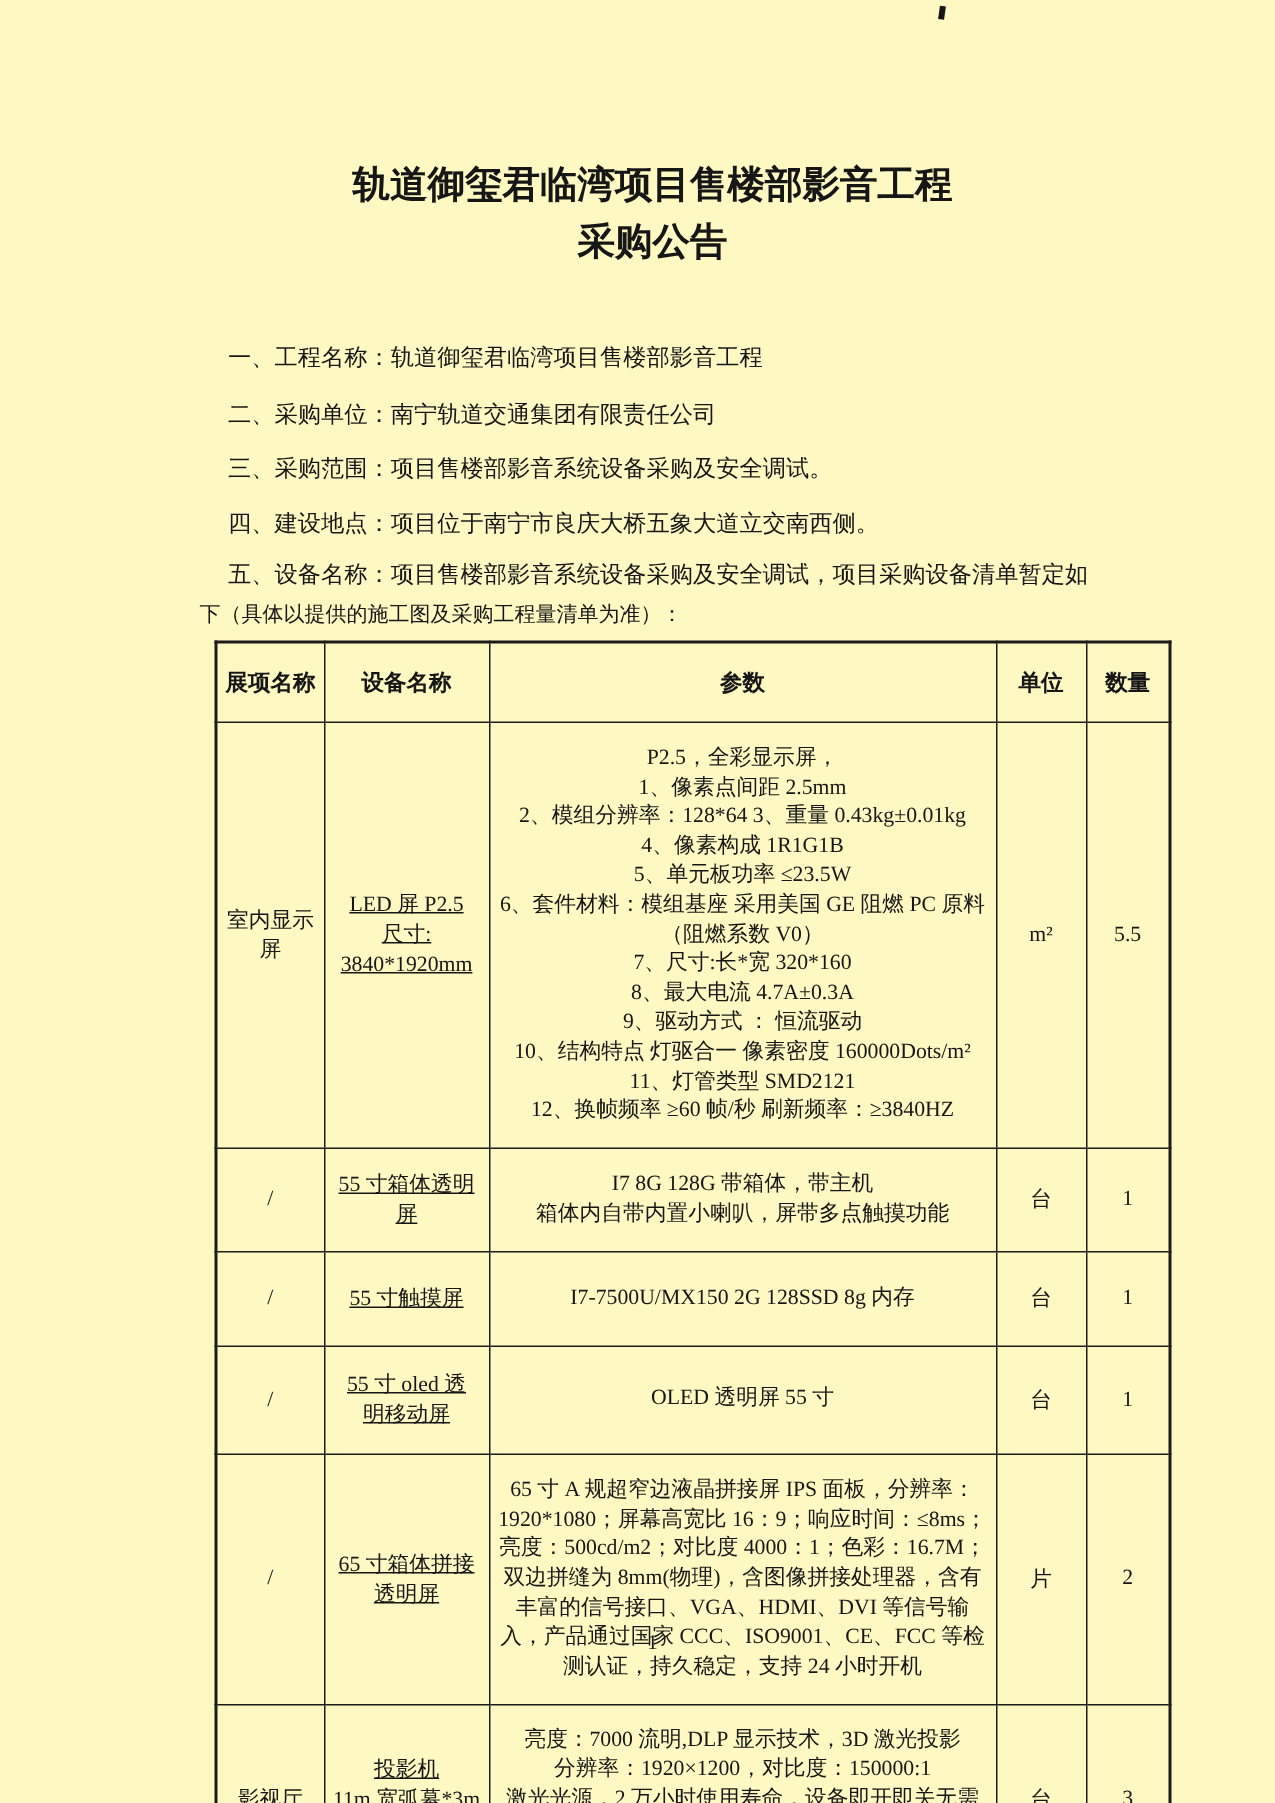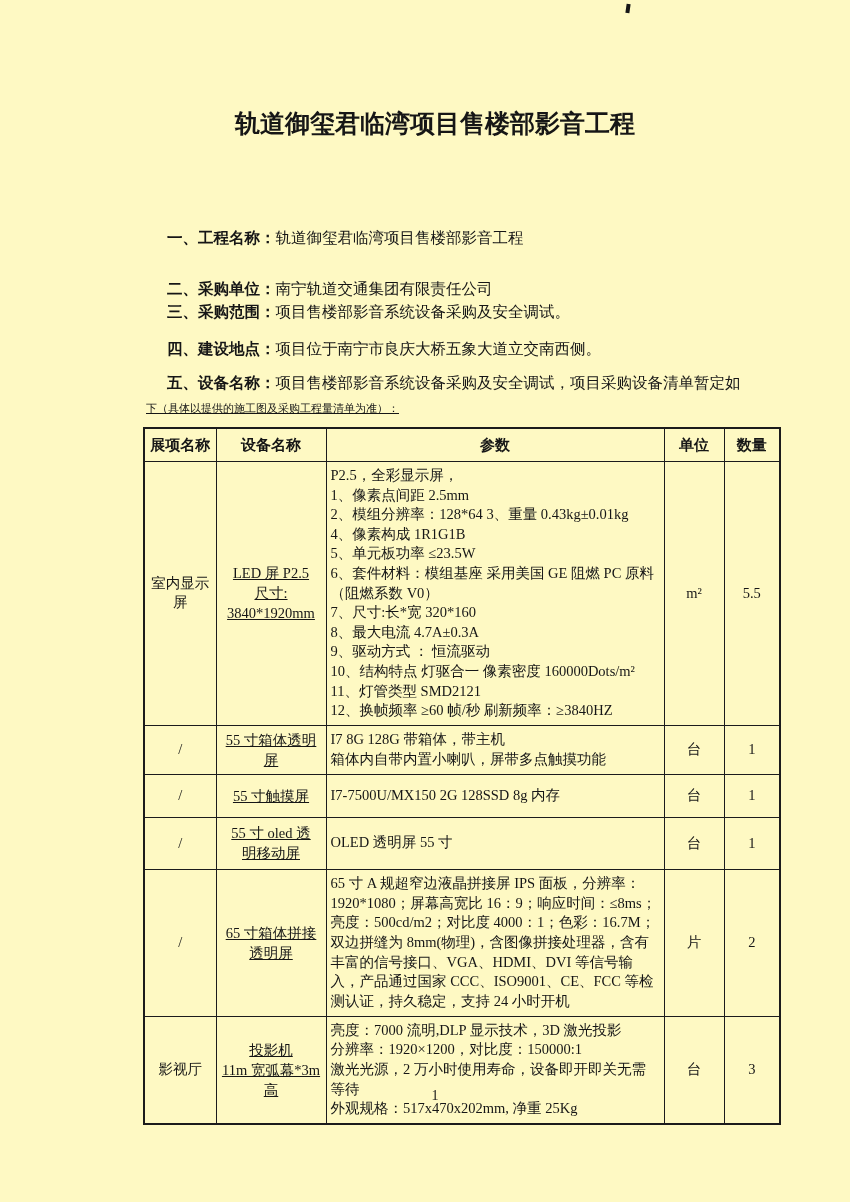--- a/index.html
+++ b/index.html
@@ -32,64 +32,62 @@
     letter-spacing:0px;
     font-family:"Liberation Sans","DejaVu Sans",sans-serif;
   }
   .section{
     position:absolute;
     left:152px;
     font-size:15.5px;
     white-space:nowrap;
   }
   .section .lbl{
-    font-weight:bold;
+    font-weight:normal;
     font-family:"Liberation Sans","DejaVu Sans",sans-serif;
-    margin-left:15px;
   }
   .continuation{
     position:absolute;
-    left:146px;top:401px;
-    font-size:11px;
+    left:133px;top:401px;
+    font-size:14px;
     white-space:nowrap;
-    text-decoration:underline;
   }
   table.doc-table{
     position:absolute;
     left:143px;top:427px;
     width:636px;
     border-collapse:collapse;
     table-layout:fixed;
     border:2px solid #1c1c1c;
   }
   table.doc-table td,table.doc-table th{
     border:1.5px solid #1c1c1c;
     font-size:14.5px;
-    padding:4px 4px;
+    padding:14px 4px;
     overflow:hidden;
     vertical-align:middle;
   }
   table.doc-table th{
     font-weight:bold;
     text-align:center;
     height:24px;
     font-family:"Liberation Sans","DejaVu Sans",sans-serif;
     font-size:15px;
   }
   td.c-exhibit, td.c-device, td.c-unit, td.c-qty{
     text-align:center;
   }
   td.c-device div{line-height:20px;text-decoration:underline;}
   td.c-params{
     text-align:left;
     vertical-align:middle;
     padding-left:6px;
     padding-right:5px;
   }
-  td.c-params div{line-height:19.6px;}
+  td.c-params div{line-height:19.6px;text-align:center;}
   tr.r1 td{height:252px;}
   tr.r2 td{height:38px;}
   tr.r3 td{height:34px;}
   tr.r4 td{height:43px;}
   tr.r5 td{height:138px;}
   tr.r6 td{height:91px;}
   .page-number{
     position:absolute;
     left:20px;top:1088px;
     width:830px;
@@ -99,26 +97,27 @@
 </style>
 </head>
 <body>
 
 <div class="page">
 
   <div class="scan-speck"></div>
 
   <div class="title-block">
     <div class="title-line">轨道御玺君临湾项目售楼部影音工程</div>
+    <div class="title-line">采购公告</div>
   </div>
 
   <div class="section" style="top:228px">
     <span class="lbl">一、工程名称：</span><span>轨道御玺君临湾项目售楼部影音工程</span>
   </div>
-  <div class="section" style="top:279px">
+  <div class="section" style="top:266px">
     <span class="lbl">二、采购单位：</span><span>南宁轨道交通集团有限责任公司</span>
   </div>
   <div class="section" style="top:339px">
     <span class="lbl">四、建设地点：</span><span>项目位于南宁市良庆大桥五象大道立交南西侧。</span>
   </div>
   <div class="section" style="top:302px">
     <span class="lbl">三、采购范围：</span><span>项目售楼部影音系统设备采购及安全调试。</span>
   </div>
   <div class="section" style="top:373px">
     <span class="lbl">五、设备名称：</span><span>项目售楼部影音系统设备采购及安全调试，项目采购设备清单暂定如</span>

